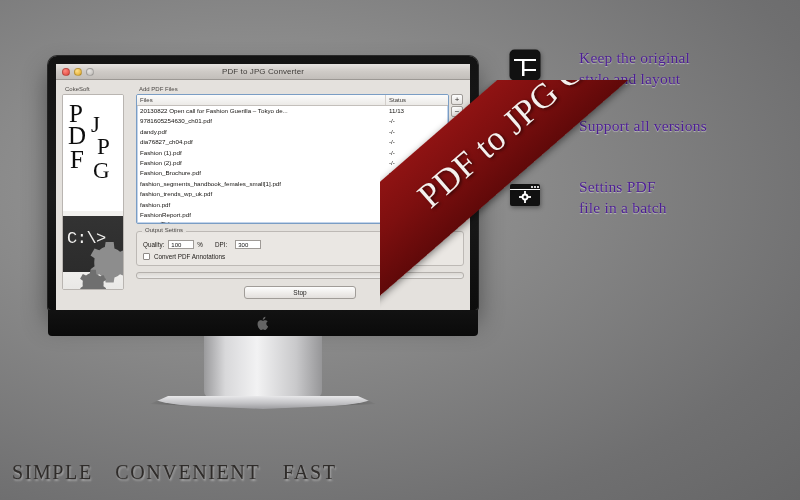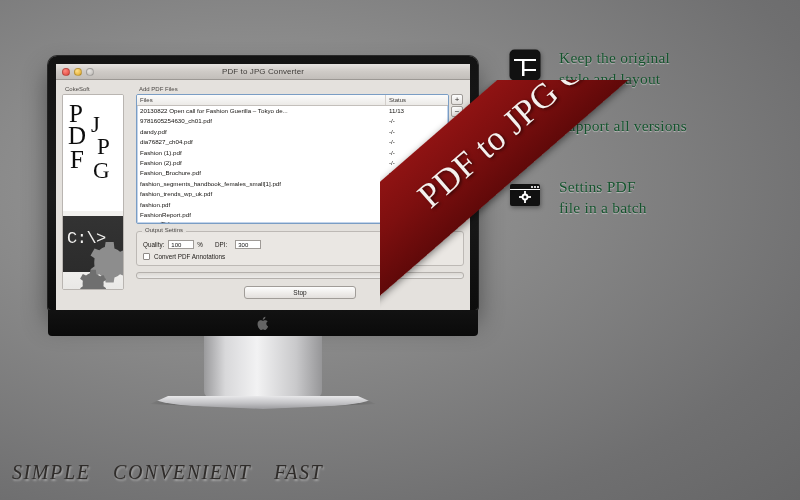--- a/index.html
+++ b/index.html
@@ -8,39 +8,39 @@
     font-family: "Liberation Sans", sans-serif;
     background: radial-gradient(ellipse 120% 110% at 32% 38%, #9d9d9d 0%, #8a8a8a 28%, #6f6f70 62%, #5c5c5d 100%);
     position: relative;
   }
 
   
   #features { position: absolute; left: 508px; top: 48px; width: 280px; }
   .feature { display: flex; align-items: flex-start; margin-bottom: 27px; }
   .feat-icon { width: 34px; height: 34px; flex: 0 0 34px; margin-right: 17px;
                filter: drop-shadow(1px 2px 2px rgba(0,0,0,.35)); }
-  .feat-text { font-family: "Liberation Serif", serif; font-size: 15.5px; color: #14532d;
-               line-height: 1.33; letter-spacing: .2px; text-shadow: 0 1px 1px rgba(255,255,255,.5); }
+  .feat-text { font-family: "Liberation Serif", serif; font-size: 15.5px; color: #4c1d95;
+               line-height: 1.33; letter-spacing: .2px; text-shadow: 0 1px 1px rgba(255,255,255,.5); margin-left: 20px; }
 
   
   #ribbon-wrap { position: absolute; right: 0; bottom: 0; width: 420px; height: 420px;
                  overflow: hidden; pointer-events: none; }
   #ribbon { position: absolute; left: -60px; top: 168px; width: 600px; height: 86px;
             background: linear-gradient(180deg, #8f1313 0%, #7d0f0f 45%, #600909 100%);
             transform: rotate(-41deg); transform-origin: left center;
             box-shadow: 0 2px 7px rgba(0,0,0,.45); display: flex;
             align-items: center; justify-content: center; }
   #ribbon-text { font-family: "Liberation Serif", serif; font-size: 35px; color: #f4f1ee;
                  letter-spacing: .5px; text-shadow: 1px 2px 3px rgba(0,0,0,.55); white-space: nowrap; }
 
   
   #tagline { position: absolute; left: 12px; bottom: 16px;
              font-family: "Liberation Serif", serif; font-size: 20px; color: #2f2c2a;
              letter-spacing: 1.6px; text-shadow: 1px 2px 2px rgba(255,255,255,.38); }
-  #tagline span { margin-right: 16px; font-style: italic; }
+  #tagline span { margin-right: 16px; }
 
   
   #imac { position: absolute; left: 48px; top: 56px; width: 430px; }
   #bezel { background: linear-gradient(180deg,#131313 0%,#1b1b1b 55%,#0c0c0c 100%);
            border-radius: 9px 9px 3px 3px; padding: 8px 8px 0 8px;
            box-shadow: 0 14px 26px rgba(0,0,0,.45), 0 0 0 1px #2c2c2c; }
   #screen { background: #ddd9d4; height: 246px; overflow: hidden; position: relative; }
   #chin { height: 26px; background: linear-gradient(180deg,#121212 0%,#0a0a0a 100%);
           border-radius: 0 0 4px 4px; display: flex; align-items: center; justify-content: center; }
   .apple-logo { width: 13px; height: 15px; opacity: .62; }

